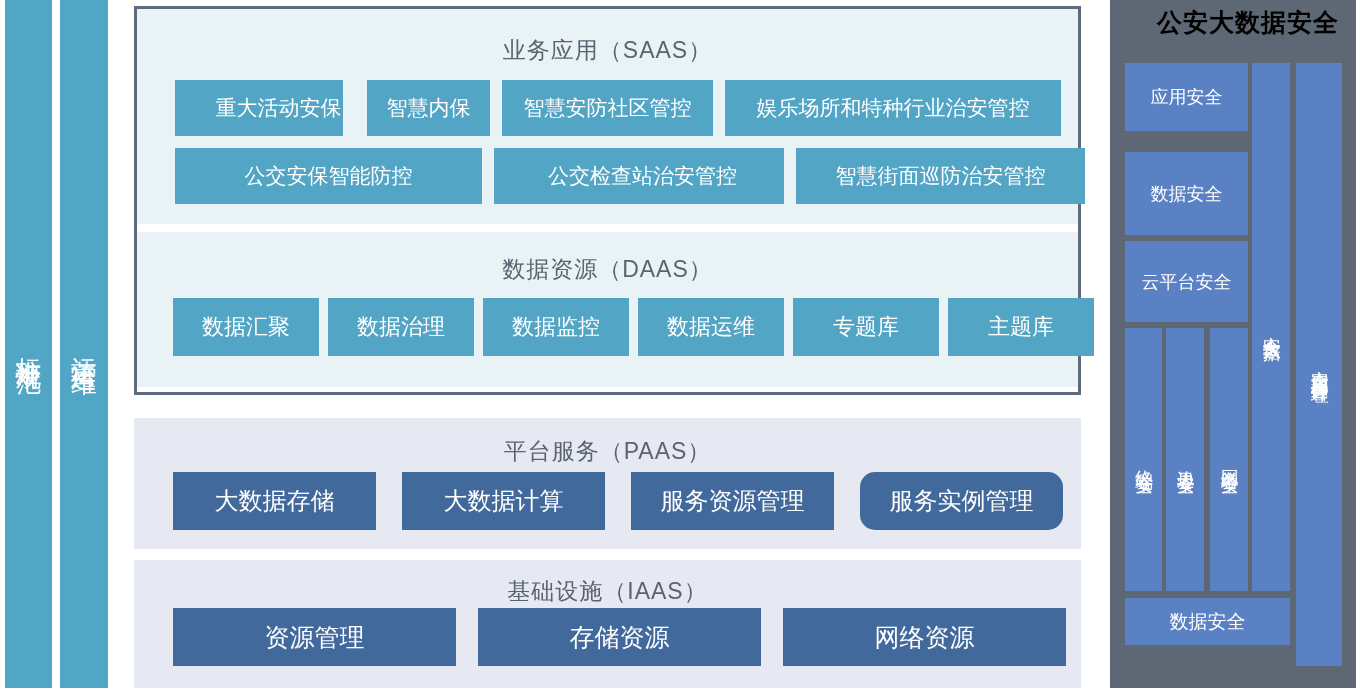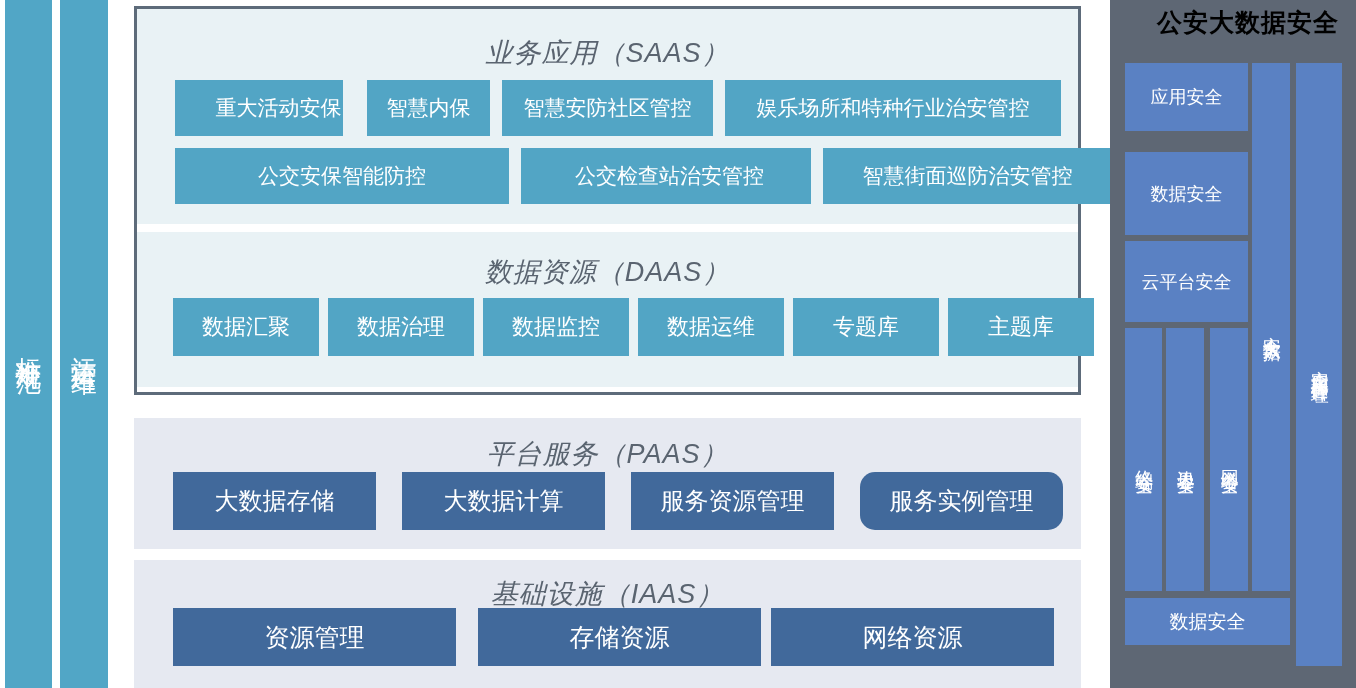--- a/index.html
+++ b/index.html
@@ -37,23 +37,22 @@
     background:#ffffff;
   }
 
   .layer{
     position:absolute;
     box-sizing:border-box;
   }
   .layer-title{
     text-align:center;
     color:#5a6470;
-    font-size:27px;
+    font-size:23px;
     letter-spacing:1px;
-    font-style:italic;
   }
 
   
   #layer-saas{left:13px;top:9px;width:941px;height:215px;background:#E9F2F5;}
   #layer-saas .layer-title{padding-top:26px;}
   
   #layer-daas{left:13px;top:232px;width:941px;height:155px;background:#E9F2F5;}
   #layer-daas .layer-title{padding-top:22px;}
 
   
@@ -141,21 +140,21 @@
 
     <div class="layer" id="layer-saas">
       <div class="layer-title">业务应用（SAAS）</div>
       <div class="row" id="saas-row1">
         <div class="cell cell-teal" style="width:168px;margin-right:24px;padding-left:39px;">重大活动安保</div>
         <div class="cell cell-teal" style="width:123px;margin-right:12px;">智慧内保</div>
         <div class="cell cell-teal" style="width:211px;margin-right:12px;">智慧安防社区管控</div>
         <div class="cell cell-teal" style="width:336px;">娱乐场所和特种行业治安管控</div>
       </div>
       <div class="row" id="saas-row2">
-        <div class="cell cell-teal" style="width:334px;margin-right:12px;">公交安保智能防控</div>
+        <div class="cell cell-teal" style="width:307px;margin-right:12px;">公交安保智能防控</div>
         <div class="cell cell-teal" style="width:290px;margin-right:12px;padding-left:7px;">公交检查站治安管控</div>
         <div class="cell cell-teal" style="width:289px;">智慧街面巡防治安管控</div>
       </div>
     </div>
 
     <div class="layer" id="layer-daas">
       <div class="layer-title">数据资源（DAAS）</div>
       <div class="row" id="daas-row">
         <div class="cell cell-daas" style="width:146px;margin-right:9px;">数据汇聚</div>
         <div class="cell cell-daas" style="width:146px;margin-right:9px;">数据治理</div>
@@ -173,21 +172,21 @@
         <div class="cell cell-navy" style="width:203px;margin-right:26px;">大数据计算</div>
         <div class="cell cell-navy" style="width:203px;margin-right:26px;">服务资源管理</div>
         <div class="cell cell-navy" style="width:203px;border-radius:15px;">服务实例管理</div>
       </div>
     </div>
 
     <div class="layer" id="layer-iaas">
       <div class="layer-title">基础设施（IAAS）</div>
       <div class="row" id="iaas-row">
         <div class="cell cell-iaas" style="width:283px;margin-right:22px;">资源管理</div>
-        <div class="cell cell-iaas" style="width:283px;margin-right:10px;">存储资源</div>
+        <div class="cell cell-iaas" style="width:283px;margin-right:22px;">存储资源</div>
         <div class="cell cell-iaas" style="width:283px;">网络资源</div>
       </div>
     </div>
 
   </div>
 
   <div class="sec">
     <div class="sec-title">公安大数据安全</div>
 
     <div class="sbox sbox-h" id="sec-app">应用安全</div>

